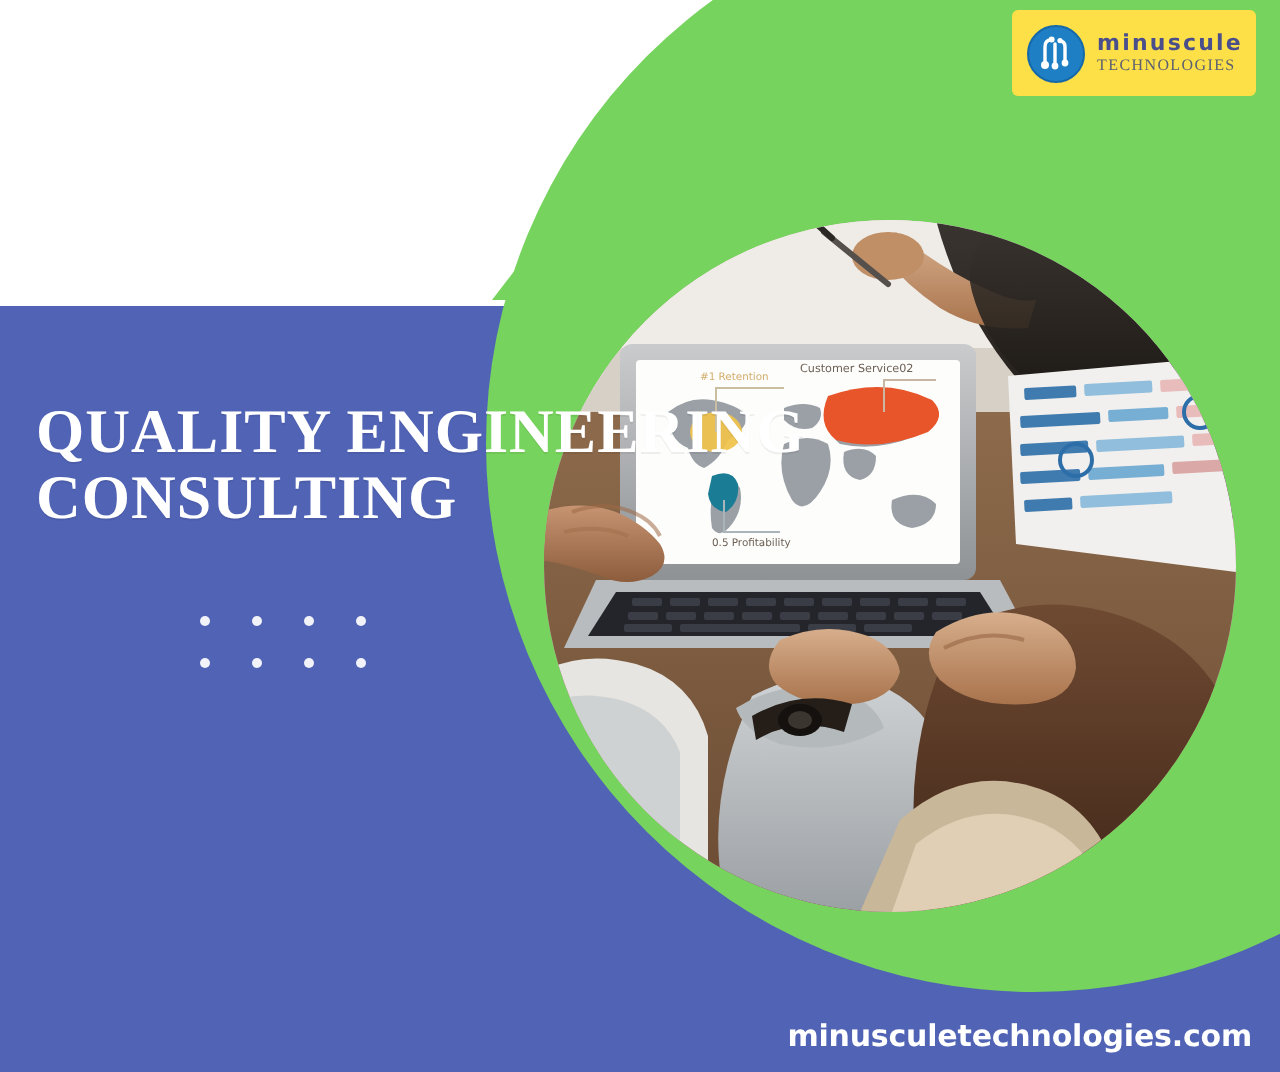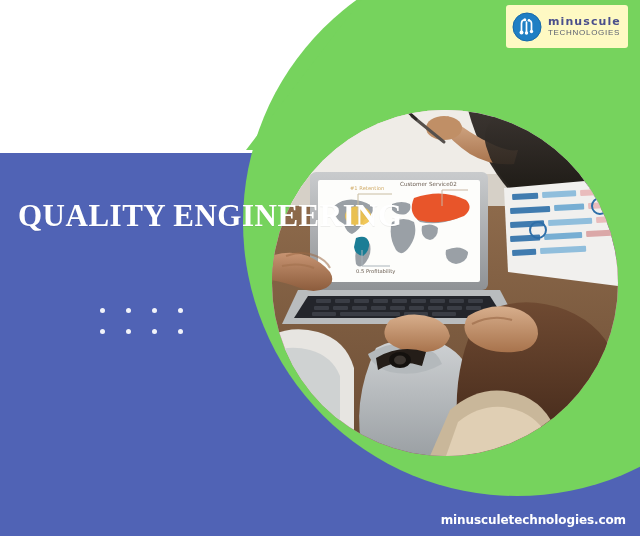--- a/index.html
+++ b/index.html
@@ -78,49 +78,50 @@
   .dot{
     width:5px;height:5px;border-radius:50%;
     background:#ffffff;
     opacity:.92;
   }
   
   .logo-badge{
     position:absolute;
     left:506px;top:5px;
     width:122px;height:43px;
-    background:#fef9c3;
+    background:#fde047;
     border-radius:3px;
     display:flex;align-items:center;
     padding:0 6px;
     box-sizing:border-box;
     gap:6px;
+    justify-content:center;
   }
   .logo-mark{
     width:30px;height:30px;flex:0 0 30px;
   }
   .logo-text{
     display:flex;flex-direction:column;justify-content:center;
     line-height:1;
   }
   .logo-text .brand{
     font-size:11px;font-weight:bold;color:#4a4f8c;
     letter-spacing:1.1px;
     font-family:"DejaVu Sans", sans-serif;
   }
   .logo-text .sub{
     font-size:8px;color:#5b6070;letter-spacing:.7px;margin-top:2px;
-    font-family:Liberation Sans, sans-serif;
+    font-family:Liberation Serif, serif;
   }
   
   .website{
     position:absolute;
     right:14px;bottom:9px;
     color:#ffffff;
-    font-size:12px;
+    font-size:15px;
     font-weight:bold;
     letter-spacing:-0.1px;
     font-family:"DejaVu Sans", sans-serif;
   }
 </style>
 </head>
 <body>
 
 <div class="poster">
 
@@ -307,20 +308,21 @@
         <circle cx="328" cy="96" r="8" fill="none" stroke="#2d6ea8" stroke-width="2"></circle>
         <circle cx="266" cy="120" r="8" fill="none" stroke="#2d6ea8" stroke-width="2"></circle>
       </g>
 
       <rect x="0" y="0" width="346" height="346" fill="none"></rect>
     </svg>
   </div>
 
   <div class="headline">
     <span class="l1">QUALITY ENGINEERING</span>
+    <span class="l2">CONSULTING</span>
   </div>
 
   <div class="dot-grid">
     <span class="dot"></span>
     <span class="dot"></span>
     <span class="dot"></span>
     <span class="dot"></span>
     <span class="dot"></span>
     <span class="dot"></span>
     <span class="dot"></span>

